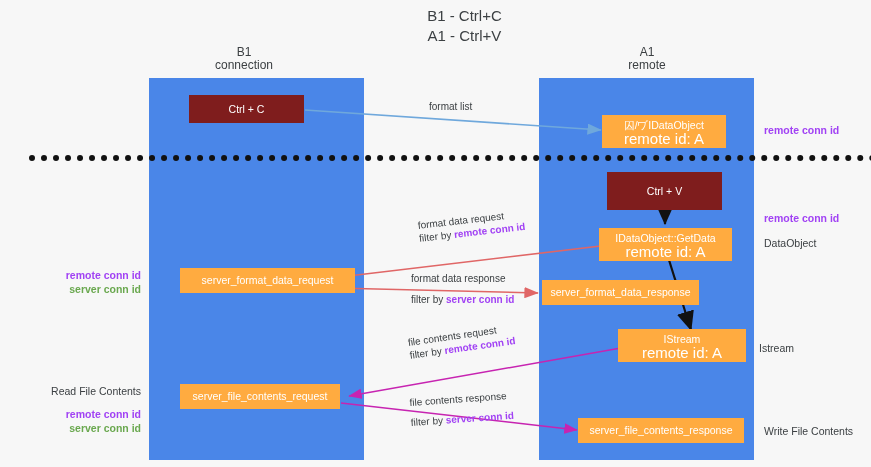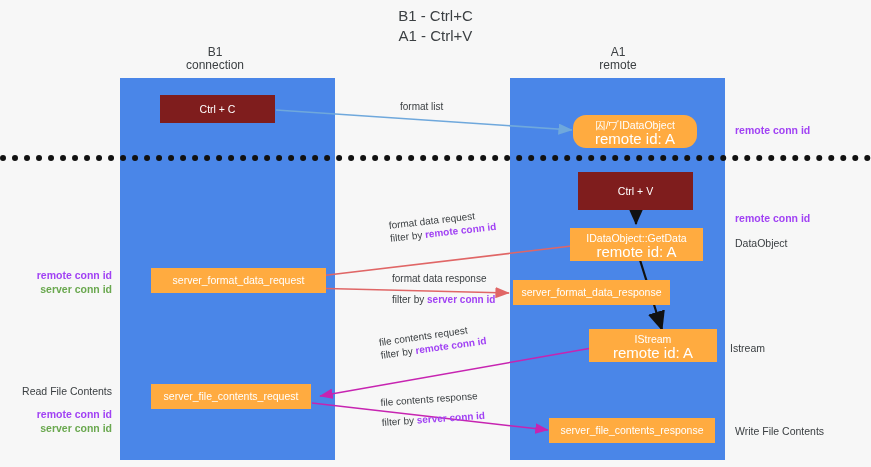--- a/index.html
+++ b/index.html
@@ -3,21 +3,21 @@
 <meta charset="utf-8">
 <title>Clipboard Redirection Sequence</title>
 <style>
   html,body{margin:0;padding:0;}
   body{
     width:871px;height:467px;position:relative;overflow:hidden;
     background:#f7f7f7;
     font-family:"Liberation Sans","DejaVu Sans",sans-serif;
     color:#3c4043;
   }
-  .canvas{position:absolute;inset:0;}
+  .canvas{position:absolute;inset:0;margin-left:29px;}
   svg.layer{position:absolute;left:0;top:0;width:871px;height:467px;overflow:visible;}
   .lane{position:absolute;background:#4a86e8;}
   .lane-title{position:absolute;text-align:center;font-size:12px;line-height:13px;color:#3c4043;white-space:pre-line;}
   .title{
     position:absolute;left:0;top:6px;width:871px;text-align:center;
     font-size:15px;line-height:20px;color:#3c4043;white-space:pre-line;
   }
   .box{
     position:absolute;box-sizing:border-box;
     display:flex;flex-direction:column;align-items:center;justify-content:center;
@@ -84,21 +84,21 @@
 
     <line x1="312" y1="403" x2="548" y2="430" stroke="#c724b1" stroke-width="1.5" marker-end="url(#ah-mag)"></line>
   </svg>
 
   <div class="divider"></div>
 
   <div class="box box-green" style="left:160px;top:95px;width:115px;height:28px;">
     <div>Ctrl + C</div>
   </div>
 
-  <div class="box box-orange" style="left:573px;top:115px;width:124px;height:33px;border-radius:13px;">
+  <div class="box box-orange" style="left:573px;top:115px;width:124px;height:33px;">
     <div>囚/ヷIDataObject</div>
     <div class="l2">remote id: A</div>
   </div>
 
   <div class="box box-green" style="left:578px;top:172px;width:115px;height:38px;">
     <div>Ctrl + V</div>
   </div>
 
   <div class="box box-orange" style="left:570px;top:228px;width:133px;height:33px;">
     <div>IDataObject::GetData</div>
@@ -130,21 +130,21 @@
     <span>format list</span>
   </div>
 
   <div class="edge-label" style="left:388px;top:219px;transform:rotate(-6.5deg);">
     <div>format data request</div>
     <div>
       <span>filter by </span><span class="b-purple">remote conn id</span>
     </div>
   </div>
 
-  <div class="edge-label" style="left:392px;top:272px;">
+  <div class="edge-label" style="left:382px;top:272px;">
     <div>format data response</div>
     <div style="margin-top:8px;">
       <span>filter by </span><span class="b-purple">server conn id</span>
     </div>
   </div>
 
   <div class="edge-label" style="left:378px;top:336px;transform:rotate(-8deg);">
     <div>file contents request</div>
     <div>
       <span>filter by </span><span class="b-purple">remote conn id</span>

